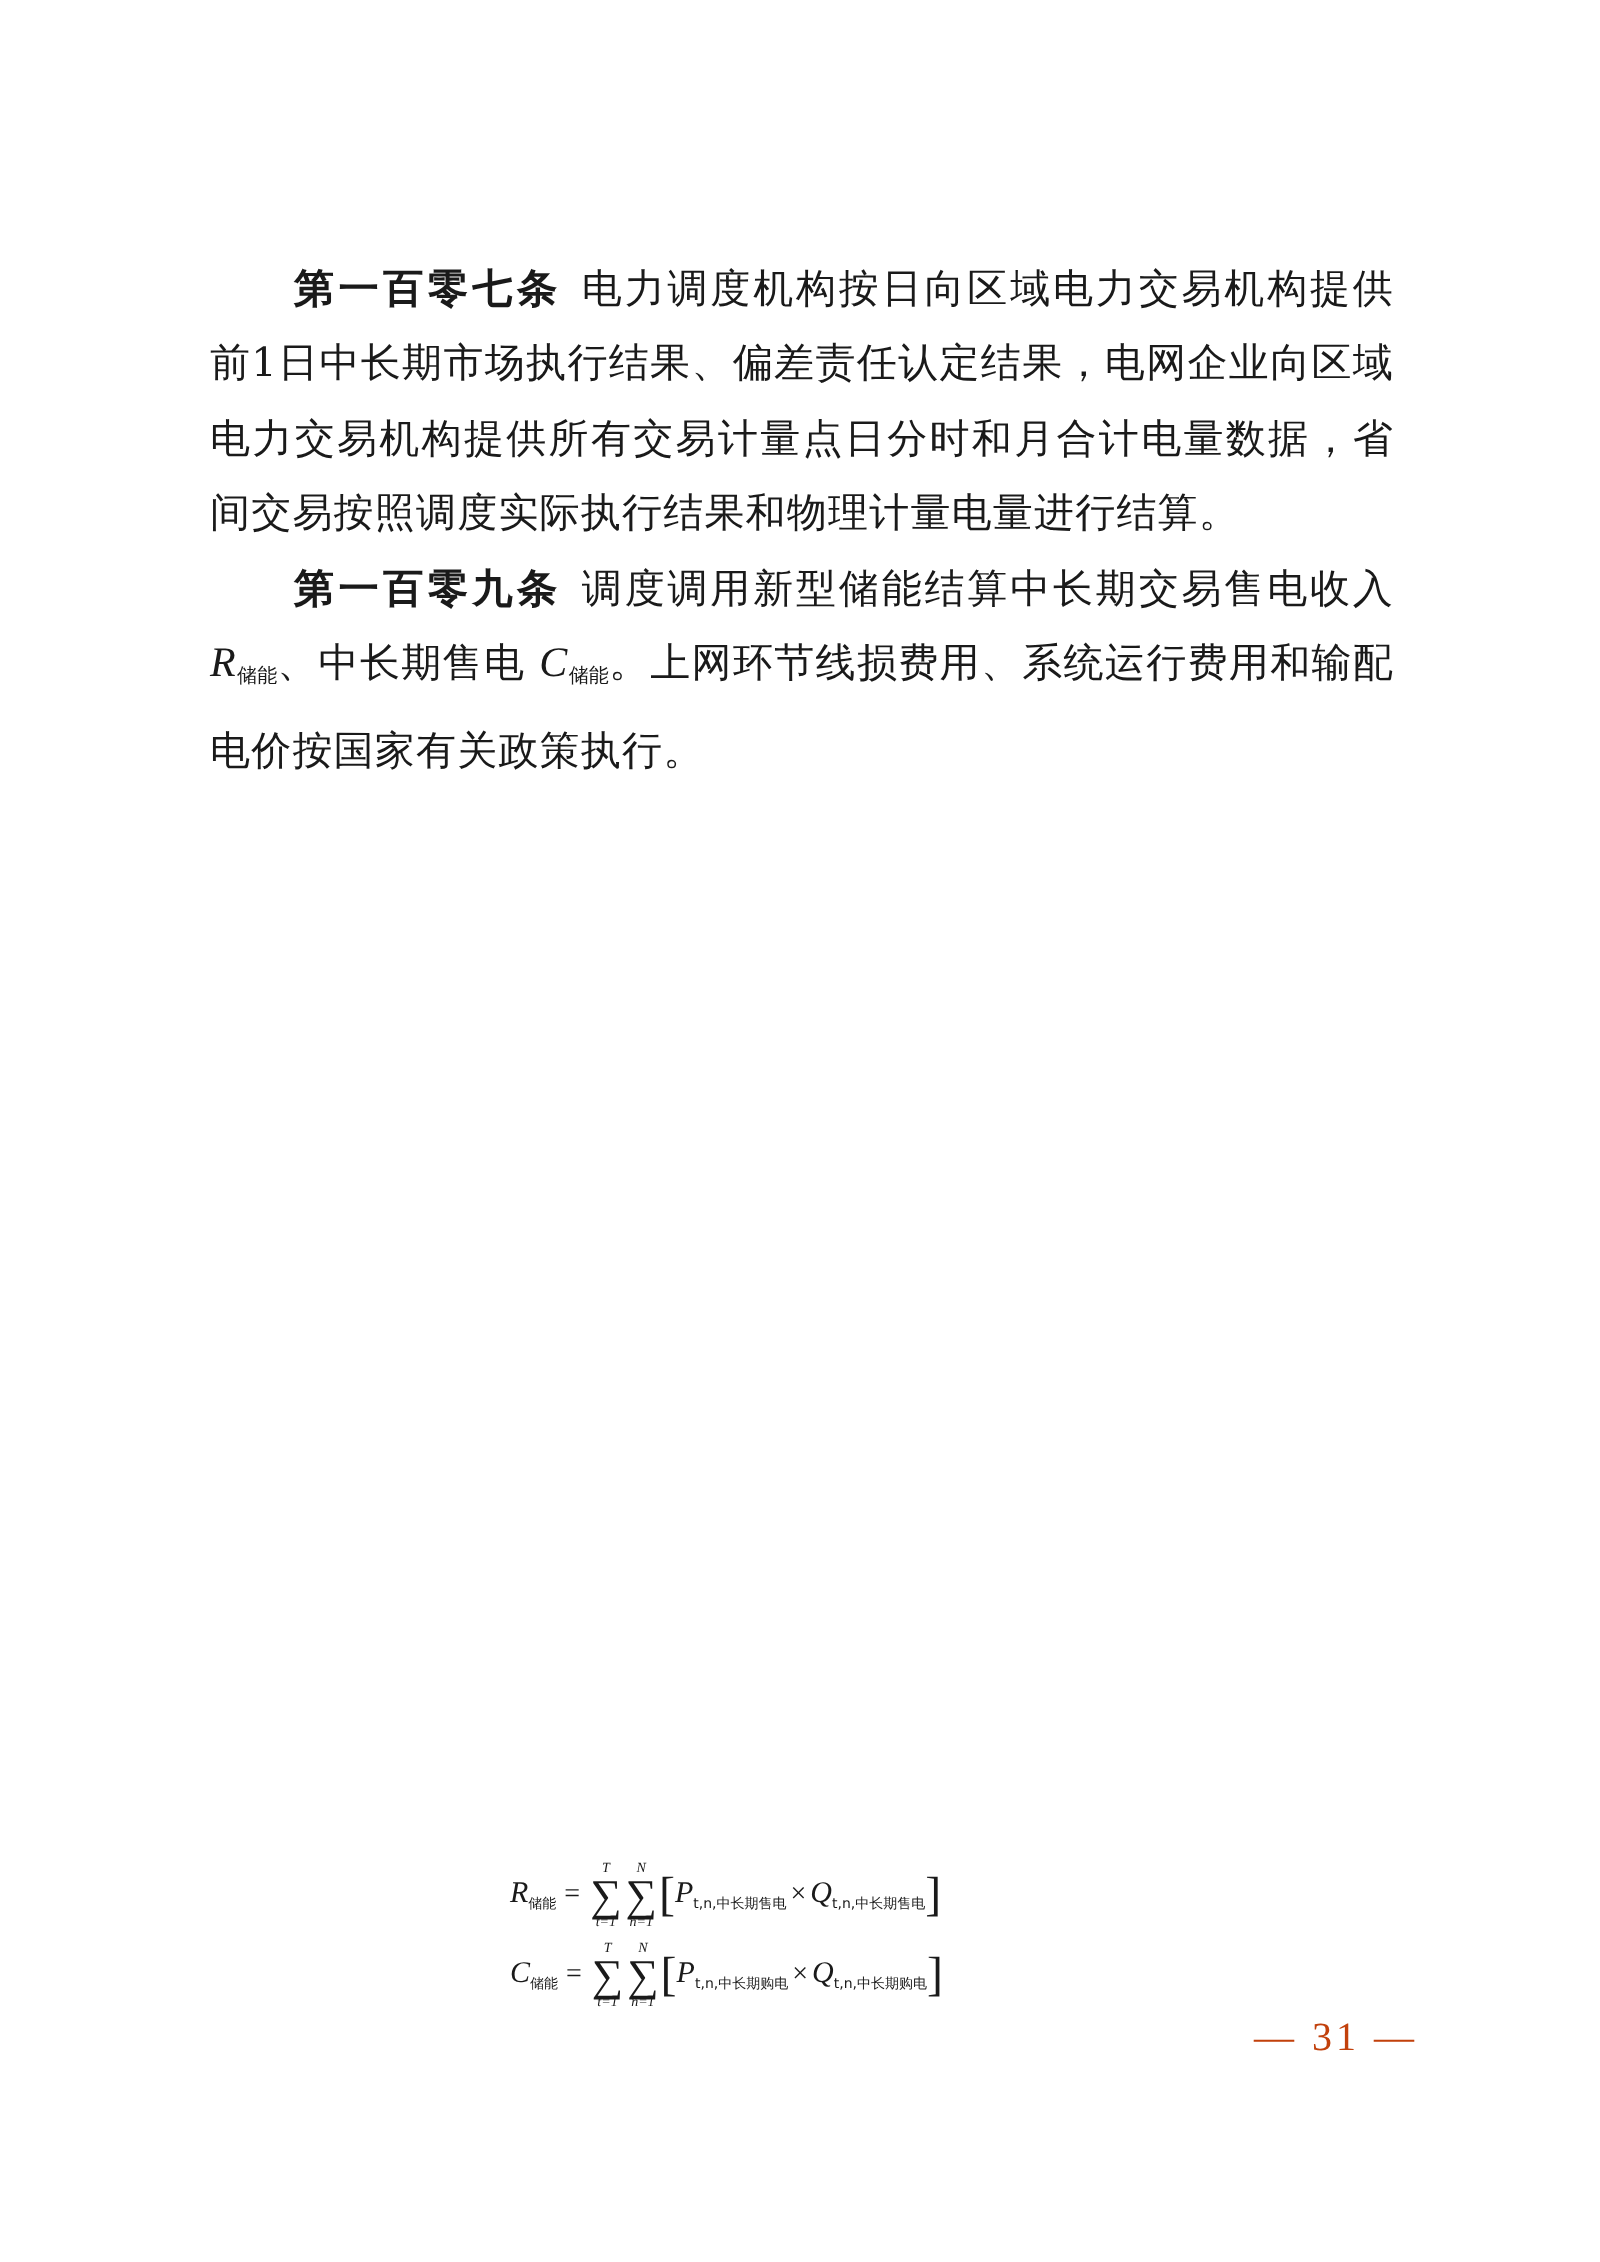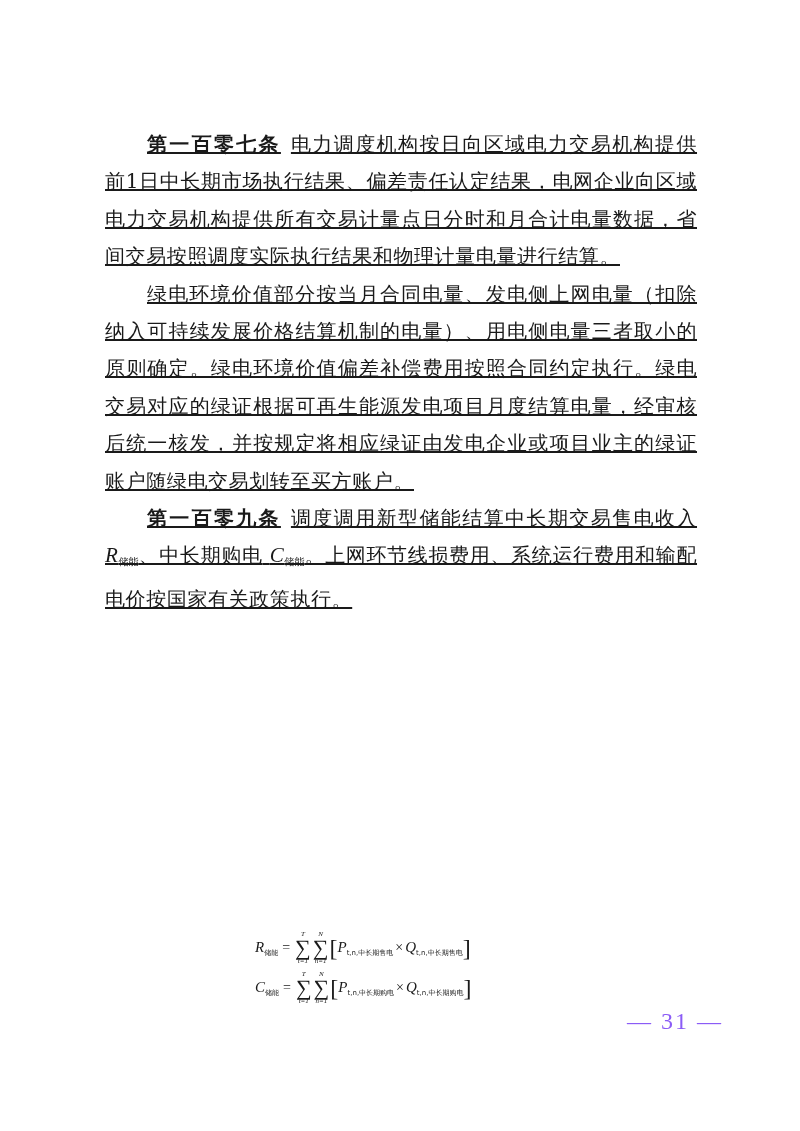--- a/index.html
+++ b/index.html
@@ -5,50 +5,49 @@
     html, body { margin: 0; padding: 0; background: #ffffff; }
     body { width: 800px; height: 1131px; position: relative; overflow: hidden; }
     .page {
       position: absolute; left: 105px; top: 126px; width: 592px;
       font-family: "DejaVu Serif", "Liberation Serif", serif;
       font-size: 20px; color: #1a1a1a;
       line-height: 37.4px;
       text-align: justify; text-align-last: left;
       letter-spacing: 0.6px;
     }
-    .para { margin: 0; text-indent: 42px; text-decoration: underline; }
+    .para { margin: 0; text-indent: 42px; }
     .art { font-family: "DejaVu Sans", "Liberation Sans", sans-serif; font-weight: bold; letter-spacing: 1.5px; margin-right: 10px; }
     .var { font-style: italic; font-family: "Liberation Serif", serif; font-size: 21px; }
     .sub { font-size: 10px; vertical-align: -3px; letter-spacing: 0; }
     .formula {
       position: absolute; left: 255px; top: 928px; width: 250px;
       font-family: "Liberation Serif", "DejaVu Serif", serif; color: #1a1a1a;
     }
     .frow { display: flex; align-items: center; height: 40px; font-size: 14px; }
     .fvar { font-style: italic; font-size: 15px; }
     .fsub { font-size: 7px; vertical-align: -3px; font-style: normal; font-family: "DejaVu Sans", sans-serif; }
     .sigma { display: inline-flex; flex-direction: column; align-items: center; line-height: 1; margin: 0 1px; }
     .sigma .lim { font-size: 7px; font-style: italic; }
     .sigma .sym { font-size: 22px; line-height: 20px; }
     .bracket { font-size: 24px; line-height: 1; font-weight: 200; }
     .eq { margin: 0 4px; }
     .times { margin: 0 2px; }
     .page-num {
       position: absolute; left: 627px; top: 1008px;
-      font-family: "Liberation Serif", serif; font-size: 24px; color: #8b5cf6;
+      font-family: "Liberation Serif", serif; font-size: 20px; color: #c2410c;
       letter-spacing: 2px;
     }
   </style>
 </head>
 <body>
 
 <div class="page">
   <p class="para"><span class="art">第一百零七条</span><span>电力调度机构按日向区域电力交易机构提供前1日中长期市场执行结果、偏差责任认定结果，电网企业向区域电力交易机构提供所有交易计量点日分时和月合计电量数据，省间交易按照调度实际执行结果和物理计量电量进行结算。</span></p>
-  <p class="para"><span>绿电环境价值部分按当月合同电量、发电侧上网电量（扣除纳入可持续发展价格结算机制的电量）、用电侧电量三者取小的原则确定。绿电环境价值偏差补偿费用按照合同约定执行。绿电交易对应的绿证根据可再生能源发电项目月度结算电量，经审核后统一核发，并按规定将相应绿证由发电企业或项目业主的绿证账户随绿电交易划转至买方账户。</span></p>
-  <p class="para"><span class="art">第一百零九条</span><span>调度调用新型储能结算中长期交易售电收入</span> <span class="var">R</span><span class="sub">储能</span><span>、中长期购电</span> <span class="var">C</span><span class="sub">储能</span><span>。上网环节线损费用、系统运行费用和输配电价按国家有关政策执行。</span></p>
+  <p class="para"><span class="art">第一百零九条</span><span>调度调用新型储能结算中长期交易售电收入</span> <span class="var">R</span><span class="sub">储能</span><span>、中长期售电</span> <span class="var">C</span><span class="sub">储能</span><span>。上网环节线损费用、系统运行费用和输配电价按国家有关政策执行。</span></p>
 </div>
 
 <div class="formula">
   <div class="frow">
     <span class="fvar"><span>R</span><span class="fsub">储能</span></span>
     <span class="eq">=</span>
     <span class="sigma">
         <span class="lim">T</span>
         <span class="sym">∑</span>
         <span class="lim">t=1</span>

